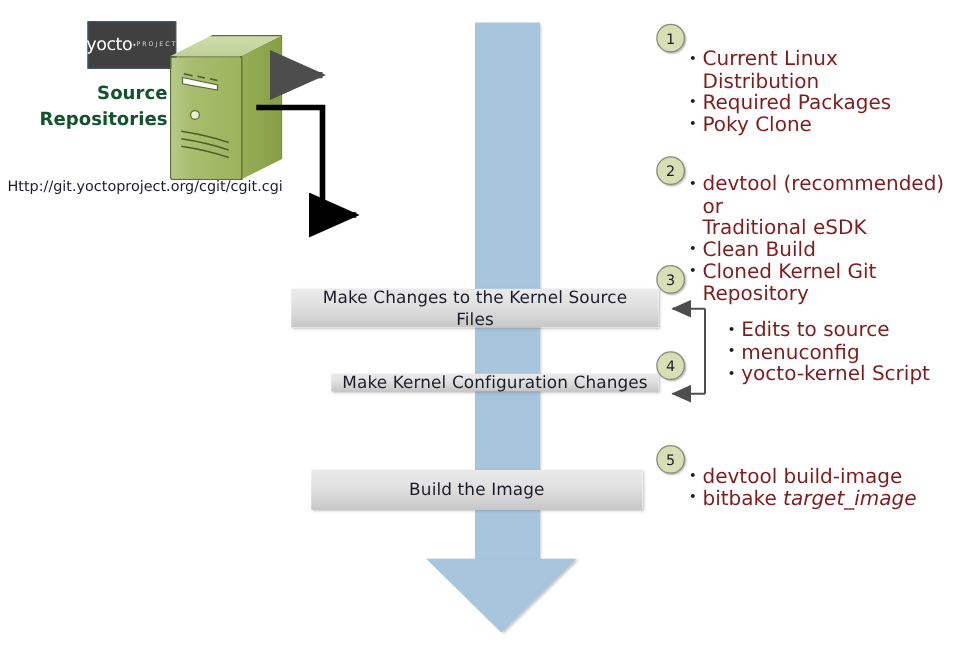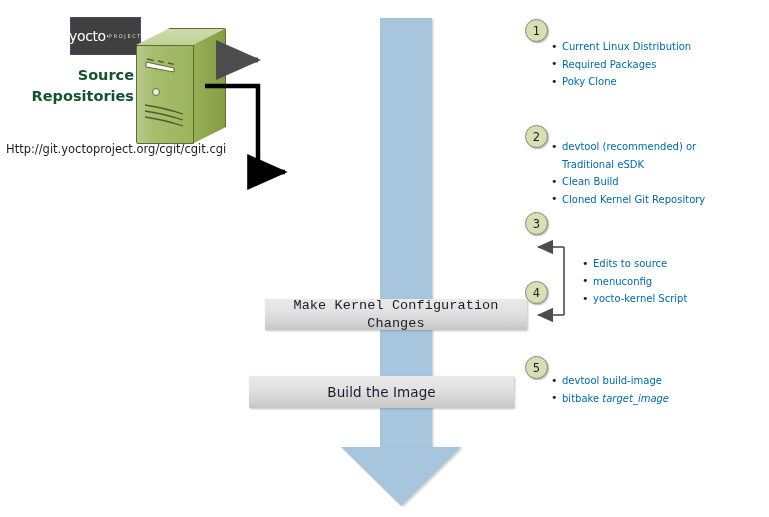--- a/index.html
+++ b/index.html
@@ -41,21 +41,21 @@
     font-size:13.5px;
     line-height:18px;
     letter-spacing:.1px;
     box-sizing:border-box;
     padding:2px 8px;
   }
 
   #box1{left:265px;top:44px;width:262px;height:32px;}
   #box2{left:292px;top:149px;width:235px;height:47px;}
   #box3{left:233px;top:231px;width:294px;height:31px;}
-  #box4{left:265px;top:299px;width:262px;height:31px;font-family:Liberation Mono, monospace;}
+  #box4{left:265px;top:299px;width:262px;height:14px;}
   #box5{left:249px;top:376px;width:265px;height:32px;}
 
   
   .step-circle{
     position:absolute;
     width:23px;height:23px;border-radius:50%;
     background:#d9dfb4;
     border:1.4px solid #8a8a7a;
     box-shadow:1px 1px 1.5px rgba(110,110,110,.5);
     display:flex;align-items:center;justify-content:center;
@@ -64,23 +64,23 @@
   }
   #circle1{left:525px;top:19px;}
   #circle2{left:525px;top:125px;}
   #circle3{left:525px;top:212px;}
   #circle4{left:525px;top:281px;}
   #circle5{left:525px;top:356px;}
 
   
   .notes{
     position:absolute;
-    font-size:10px;
+    font-size:16px;
     line-height:17.5px;
-    color:#0369a1;
+    color:#7f1d1d;
   }
   .notes ul{margin:0;padding:0;list-style:none;}
   .notes li{
     position:relative;
     padding-left:11px;
     white-space:pre-line;
   }
   .notes li:before{
     content:"\2022";
     position:absolute;left:0;top:-0.5px;
@@ -226,20 +226,21 @@
 
     <line x1="228" y1="60" x2="258" y2="60" stroke="#4d4d4d" stroke-width="5" marker-end="url(#ah-gray)"></line>
 
     <path d="M205 86 L258 86 L258 172 L285 172" fill="none" stroke="#000000" stroke-width="4.5" marker-end="url(#ah-black)"></path>
 
     <path d="M564 247 L564 315" fill="none" stroke="#4d4d4d" stroke-width="1.6"></path>
     <path d="M564 247 L538 247" fill="none" stroke="#4d4d4d" stroke-width="1.6" marker-end="url(#ah-left)"></path>
     <path d="M564 315 L538 315" fill="none" stroke="#4d4d4d" stroke-width="1.6" marker-end="url(#ah-left)"></path>
   </svg>
 
+  <div class="pbox" id="box3">Make Changes to the Kernel Source Files</div>
   <div class="pbox" id="box4">Make Kernel Configuration Changes</div>
   <div class="pbox" id="box5">Build the Image</div>
 
   <div class="step-circle" id="circle1">1</div>
   <div class="step-circle" id="circle2">2</div>
   <div class="step-circle" id="circle3">3</div>
   <div class="step-circle" id="circle4">4</div>
   <div class="step-circle" id="circle5">5</div>
 
   <div class="notes" id="notes1">

